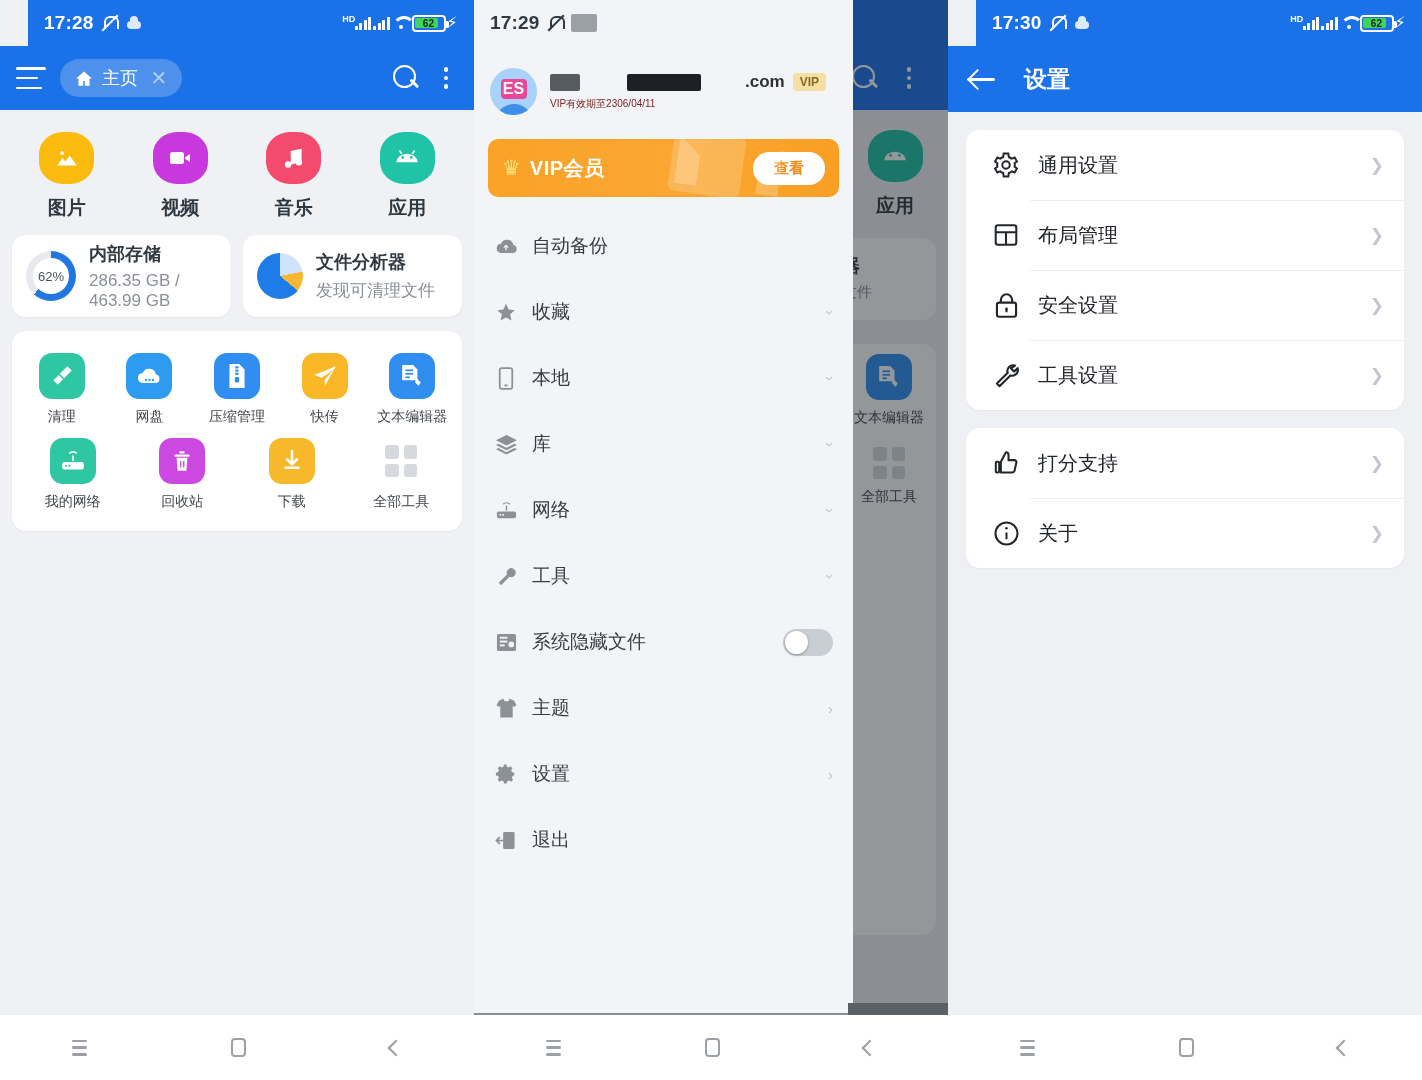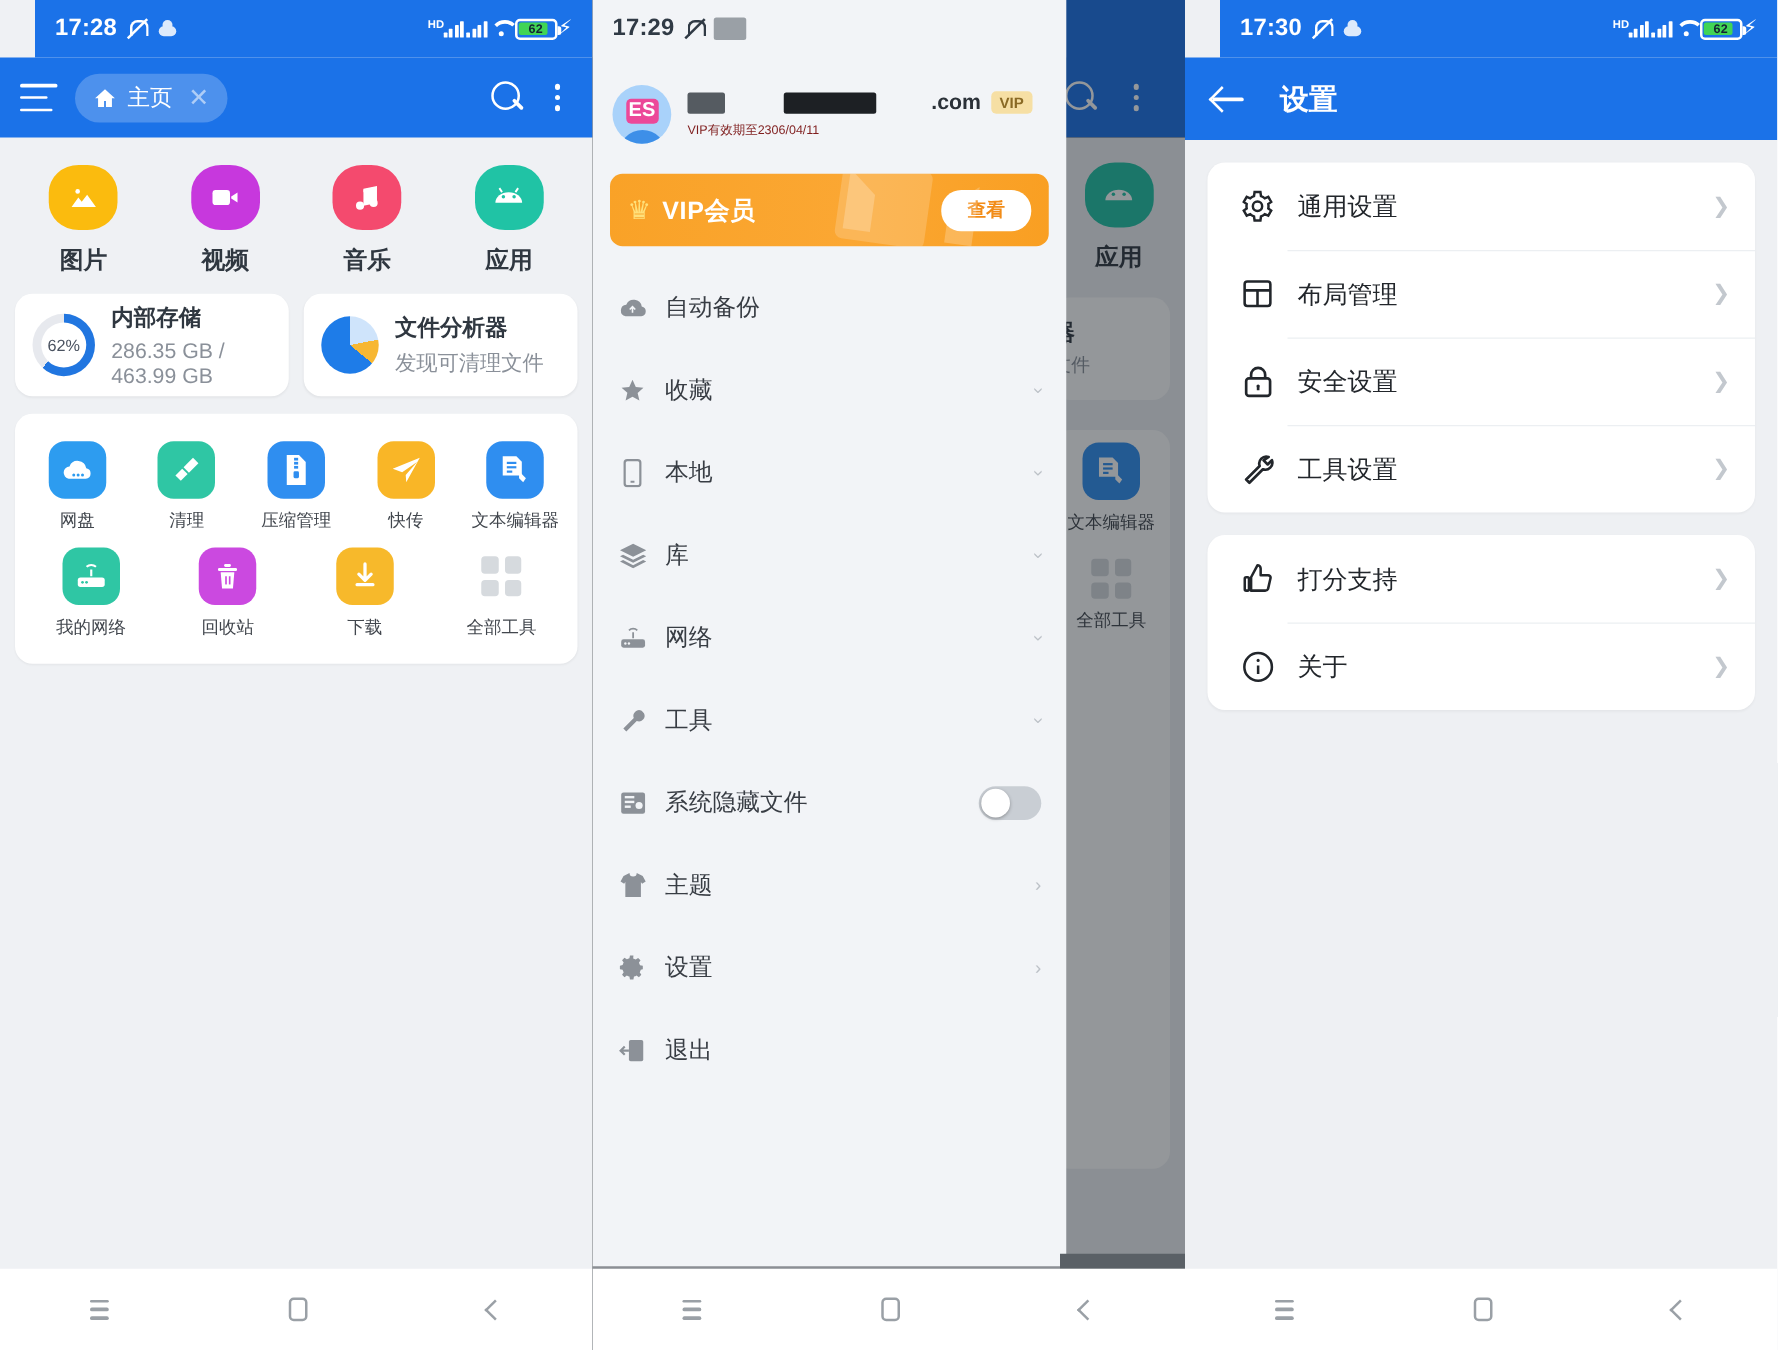--- a/index.html
+++ b/index.html
@@ -311,38 +311,38 @@
         <div class="txt">
           <div class="t1">文件分析器</div>
           <div class="t2">发现可清理文件</div>
         </div>
       </div>
     </div>
 
     <div class="tools">
       <div class="tool-row">
         <div class="tool">
+          <div class="ico" style="background:#2fc6a4">
+            <svg width="26" height="26" viewBox="0 0 24 24" fill="#fff">
+                <path d="M17 3l4 4-7 7-4-4z"></path>
+                <path d="M9 11l4 4-5 5-4-4z"></path>
+              </svg>
+          </div>
+          <div class="nm">清理</div>
+        </div>
+        <div class="tool">
           <div class="ico" style="background:#2d9cf0">
             <svg width="28" height="22" viewBox="0 0 28 20" fill="#fff">
                 <path d="M7 17a5 5 0 0 1 .6-9.9A7 7 0 0 1 21 8.5a4.3 4.3 0 0 1-.4 8.5z"></path>
                 <circle cx="11" cy="14" r="1.2" fill="#2d9cf0"></circle>
                 <circle cx="14.5" cy="14" r="1.2" fill="#2d9cf0"></circle>
                 <circle cx="18" cy="14" r="1.2" fill="#2d9cf0"></circle>
               </svg>
           </div>
           <div class="nm">网盘</div>
-        </div>
-        <div class="tool">
-          <div class="ico" style="background:#2fc6a4">
-            <svg width="26" height="26" viewBox="0 0 24 24" fill="#fff">
-                <path d="M17 3l4 4-7 7-4-4z"></path>
-                <path d="M9 11l4 4-5 5-4-4z"></path>
-              </svg>
-          </div>
-          <div class="nm">清理</div>
         </div>
         <div class="tool">
           <div class="ico" style="background:#2f8ef0">
             <svg width="22" height="26" viewBox="0 0 18 24" fill="#fff">
                 <path d="M2 1h9l5 5v17H2z"></path>
                 <rect x="7.4" y="3" width="3" height="2" fill="#2f8ef0"></rect>
                 <rect x="7.4" y="6" width="3" height="2" fill="#2f8ef0"></rect>
                 <rect x="7.4" y="9" width="3" height="2" fill="#2f8ef0"></rect>
                 <rect x="7" y="13" width="4" height="5" rx="1" fill="#2f8ef0"></rect>
               </svg>

